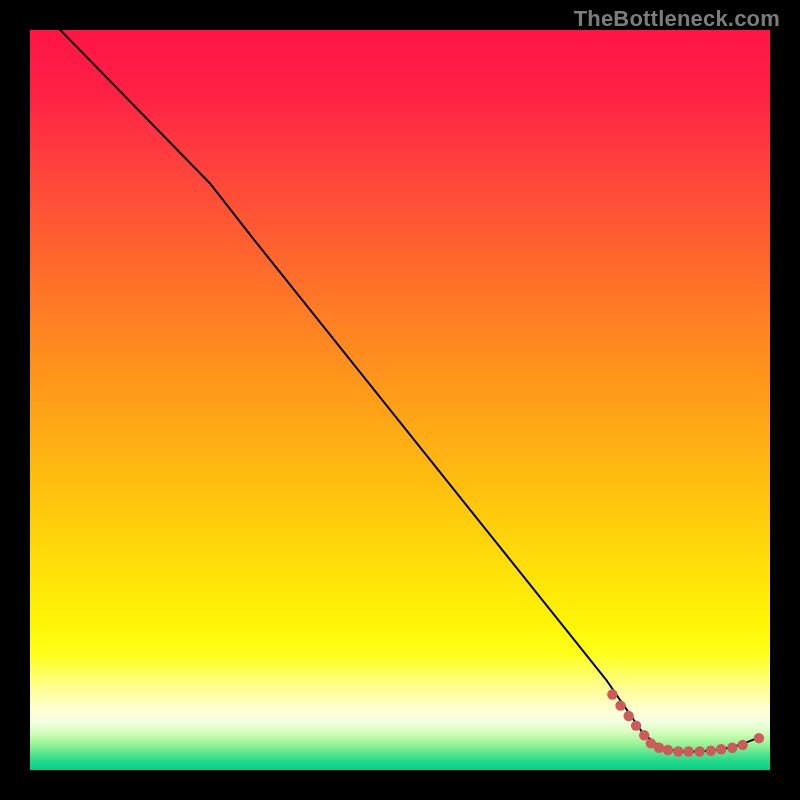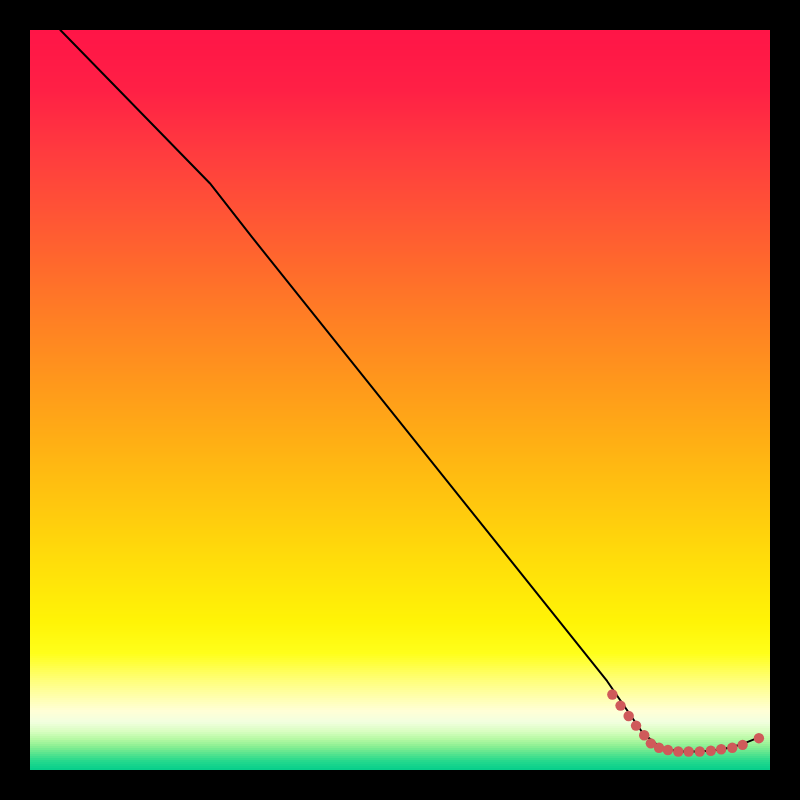--- a/index.html
+++ b/index.html
@@ -46,20 +46,21 @@
     font-size: 22px;
     font-weight: 600;
     letter-spacing: 0.2px;
     pointer-events: none;
   }
 </style>
 </head>
 <body>
 
 <div class="stage">
+  <div class="watermark">TheBottleneck.com</div>
   <div class="plot">
     <div class="grad" id="grad">
         <div class="row" style="top: 0px; height: 2px; background: rgb(255, 21, 71);"></div>
         <div class="row" style="top: 2px; height: 2px; background: rgb(255, 21, 71);"></div>
         <div class="row" style="top: 4px; height: 2px; background: rgb(255, 22, 71);"></div>
         <div class="row" style="top: 6px; height: 2px; background: rgb(255, 22, 71);"></div>
         <div class="row" style="top: 8px; height: 2px; background: rgb(255, 22, 71);"></div>
         <div class="row" style="top: 10px; height: 2px; background: rgb(255, 23, 71);"></div>
         <div class="row" style="top: 12px; height: 2px; background: rgb(255, 23, 71);"></div>
         <div class="row" style="top: 14px; height: 2px; background: rgb(255, 24, 71);"></div>

